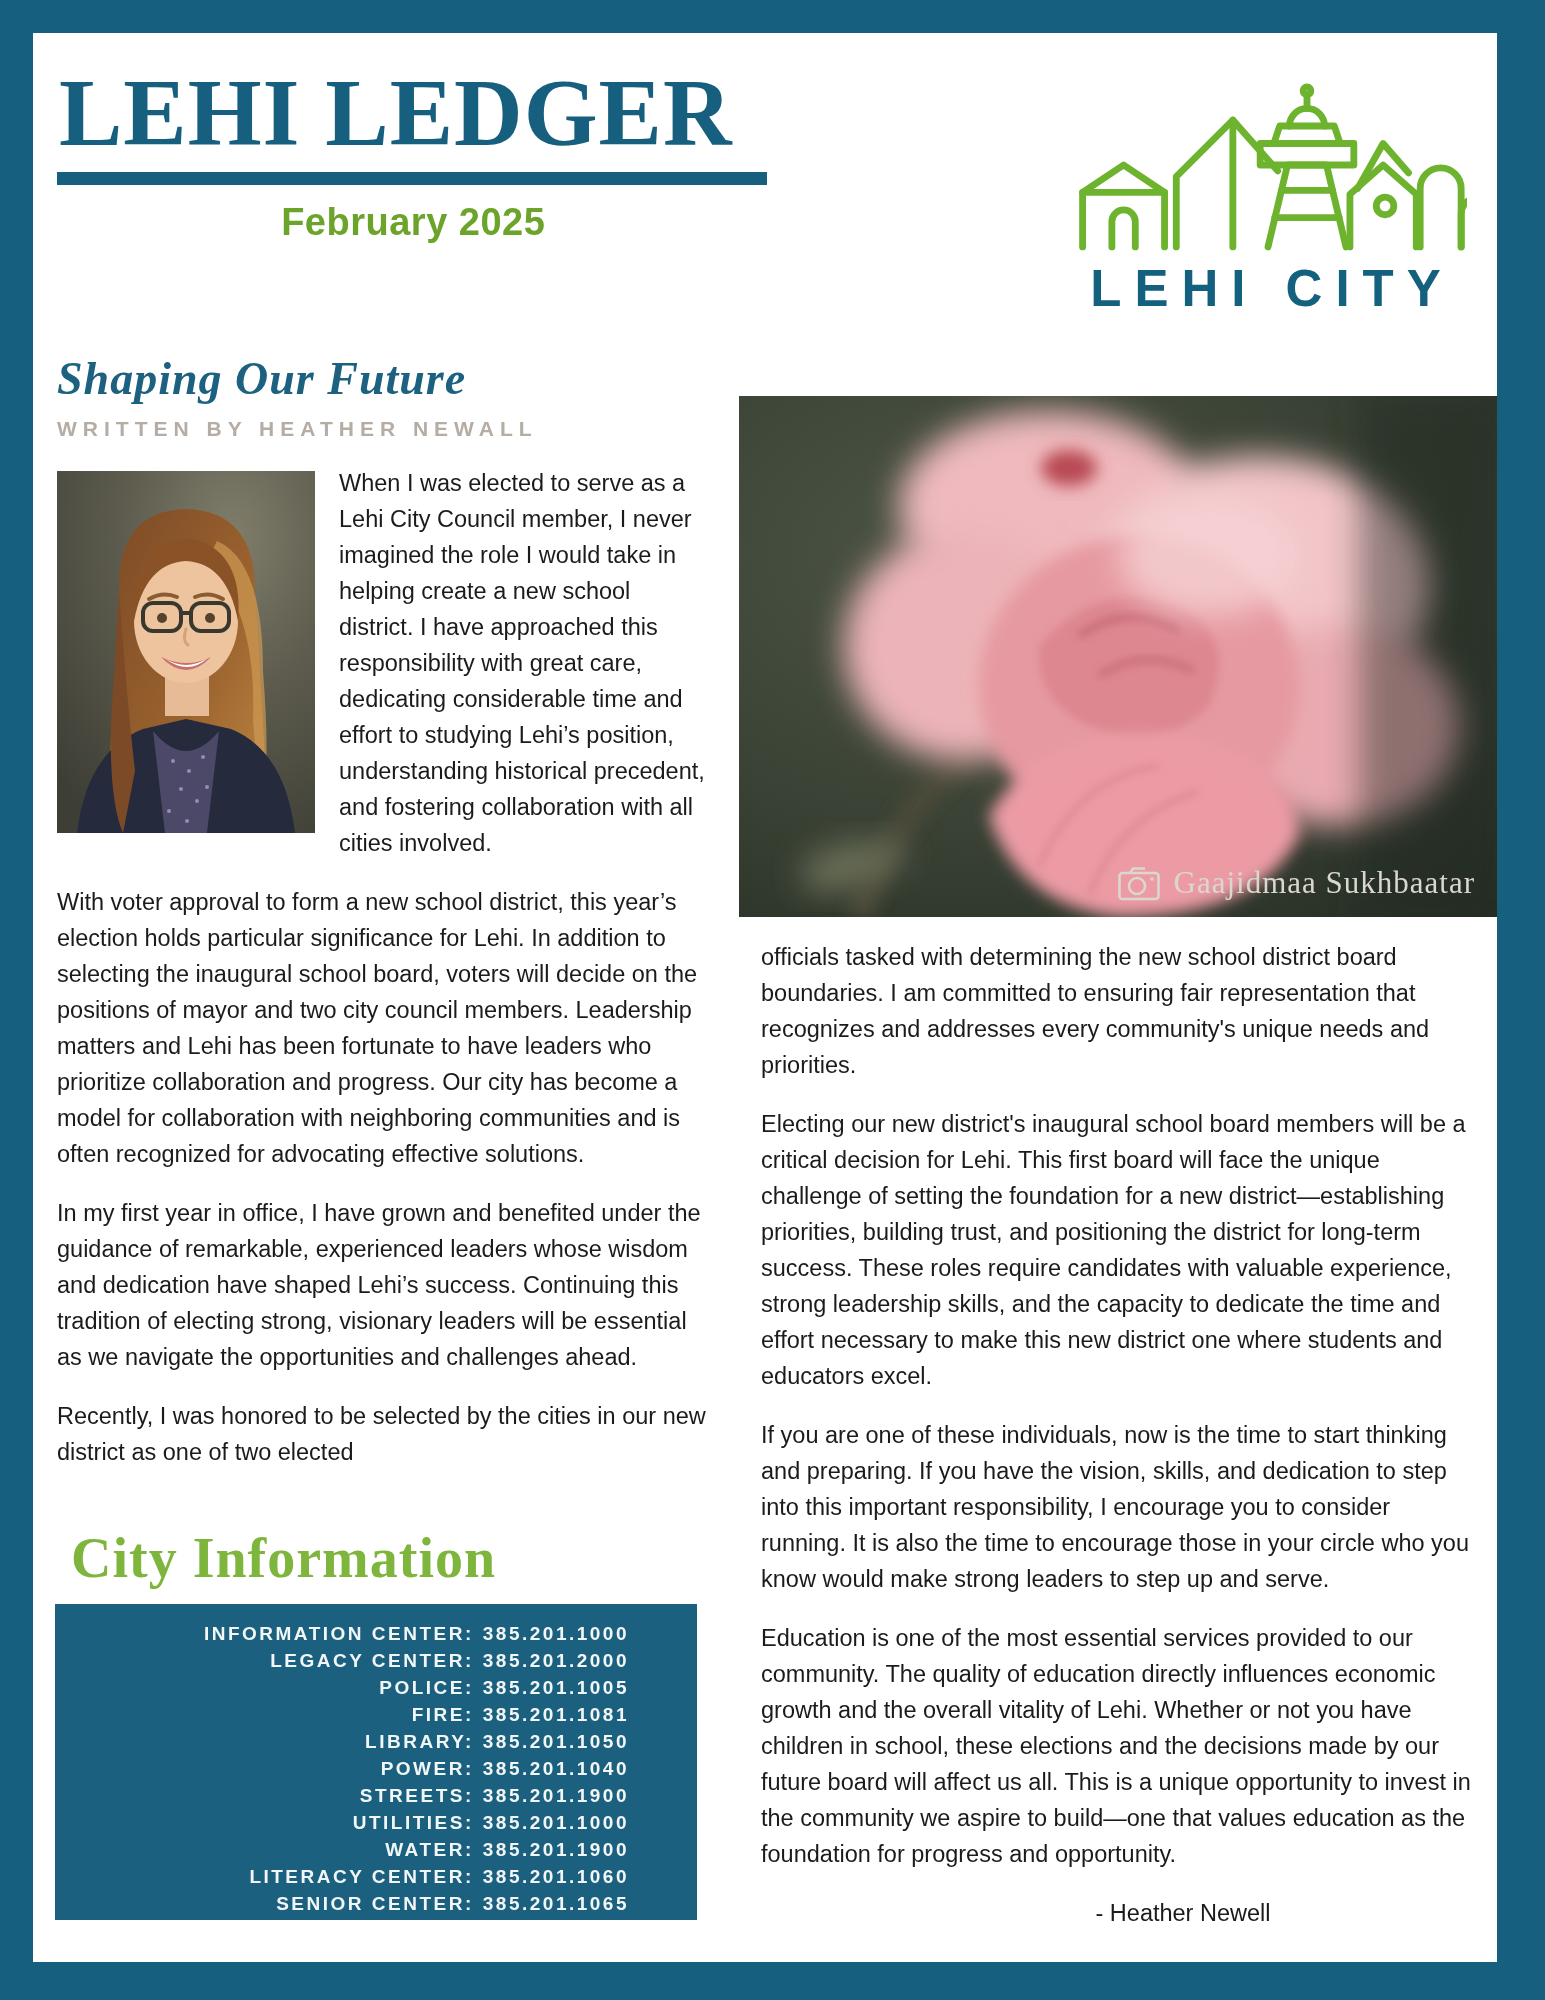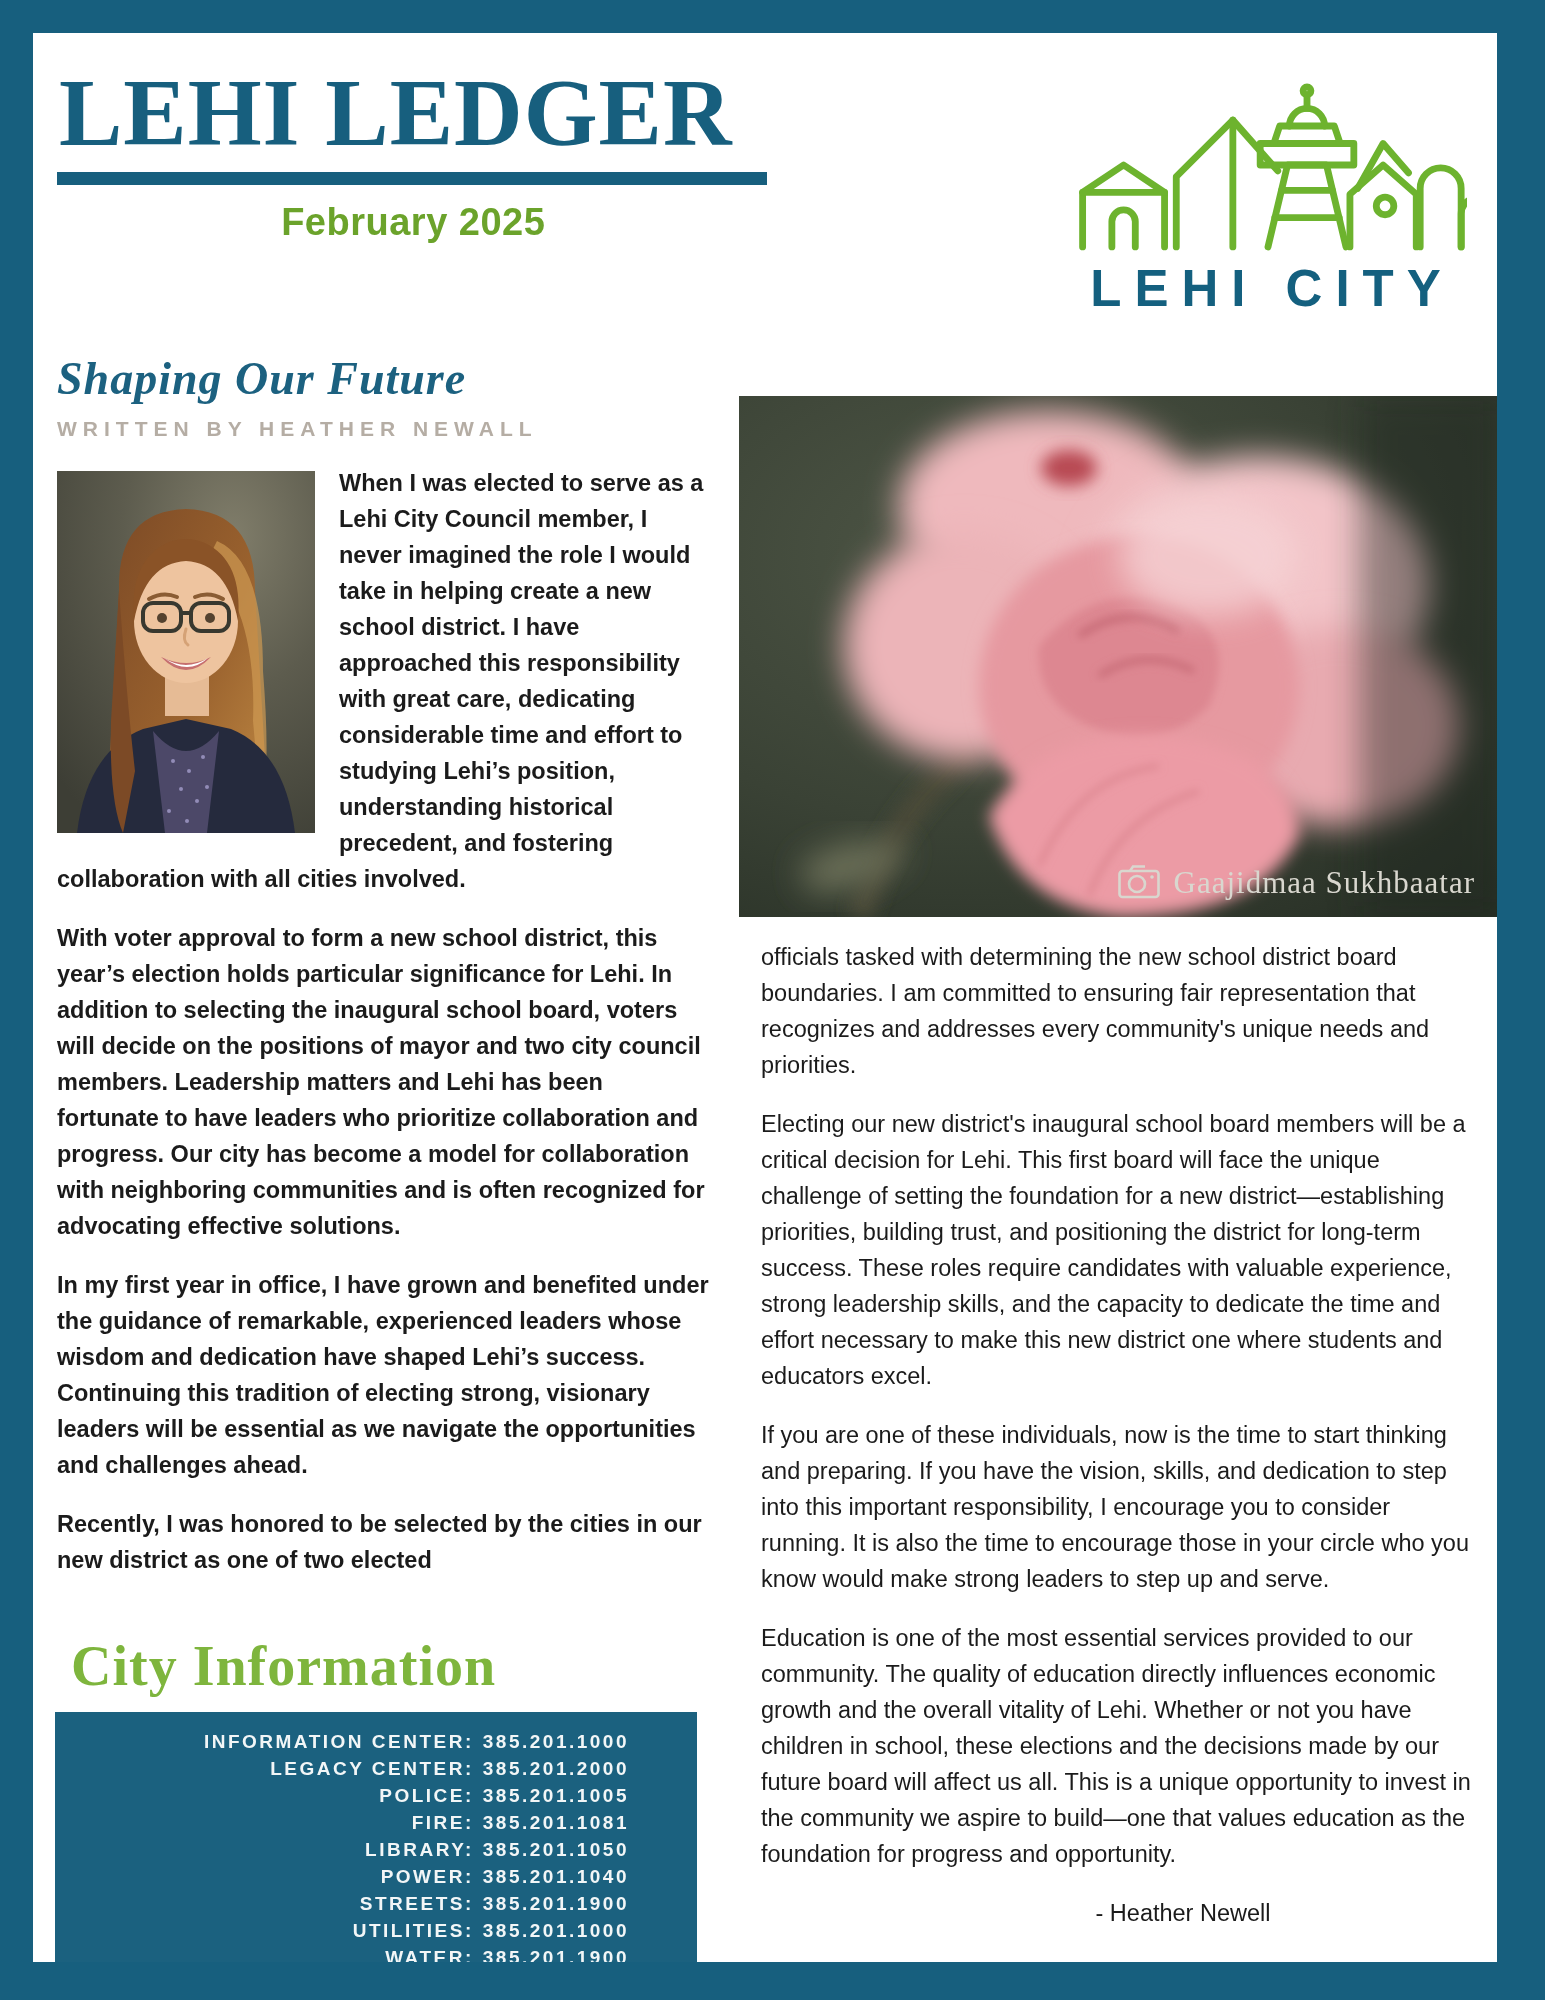--- a/index.html
+++ b/index.html
@@ -22,28 +22,28 @@
   
   .cols{display:flex;gap:20px;margin-top:34px;}
   .col-left{width:662px;flex:none;}
   .col-right{width:762px;flex:none;margin-top:44px;}
   .article-title{
     font-family:"Liberation Serif",serif;font-style:italic;font-weight:700;
     font-size:46px;color:#1c6180;letter-spacing:1px;
   }
   .byline{margin-top:12px;font-size:21px;letter-spacing:6px;color:#b5ada4;font-weight:700;}
   .body-copy{margin-top:24px;font-size:23.5px;line-height:36px;color:#1b1b1b;}
-  .body-p{margin:0 8px 23px 0;font-weight:bold;}
+  .body-p{margin:0 8px 23px 0;}
   .headshot{float:left;width:258px;height:362px;margin:6px 24px 8px 0;}
   .headshot svg{display:block;}
   
   .rose-photo{position:relative;width:762px;height:521px;overflow:hidden;}
   .rose-photo svg{display:block;}
   .credit{
-    position:absolute;right:26px;bottom:16px;display:flex;align-items:flex-start;gap:14px;
+    position:absolute;right:26px;bottom:16px;display:flex;align-items:flex-end;gap:14px;
     color:#d9d7cf;font-family:"Liberation Serif",serif;font-size:31px;letter-spacing:1px;
   }
   .right-text{margin-top:22px;padding:0 26px 0 22px;font-size:23.5px;line-height:36px;color:#1b1b1b;}
   .right-text p{margin:0 0 23px 0;}
   .signature{text-align:center;padding-left:130px;margin-top:-2px;}
   
   .city-info{margin-top:56px;}
   .ci-heading{font-family:"Liberation Serif",serif;font-weight:700;font-size:56px;color:#7eb53d;margin-left:14px;letter-spacing:1px;}
   .ci-box{
     margin-top:14px;margin-left:-2px;width:642px;box-sizing:border-box;background:#1b617f;

